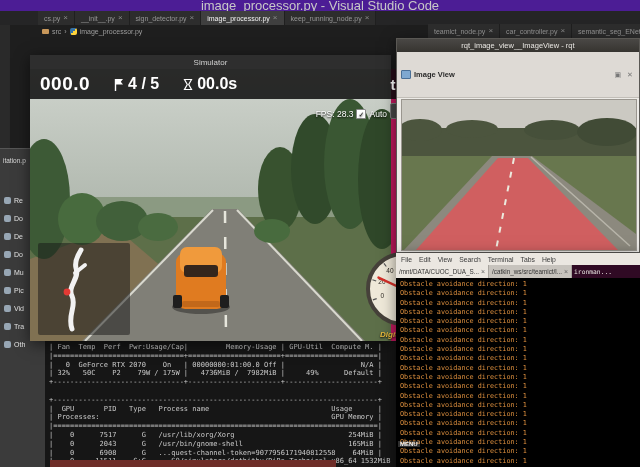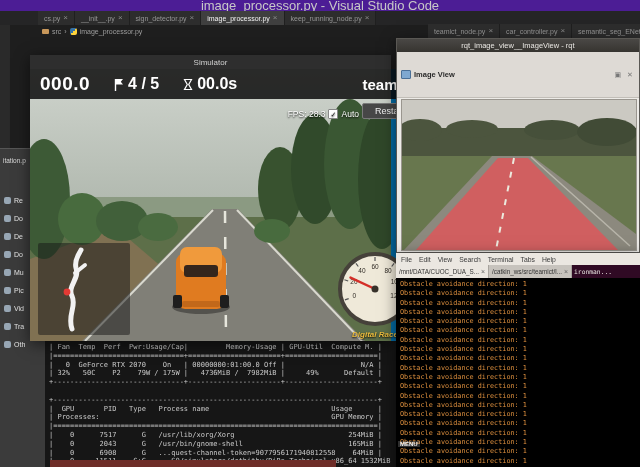--- a/index.html
+++ b/index.html
@@ -39,21 +39,21 @@
     z-index:2;padding:2px 0 0 4px;box-sizing:border-box;overflow:hidden;}
   .nv-line{font-family:"DejaVu Sans Mono",monospace;font-size:7px;line-height:8.8px;
     color:#c9c9c9;white-space:pre;}
   .red-strip{position:absolute;left:50px;top:460px;width:286px;height:7px;background:#6e2d28;z-index:3;}
 
   
   .sim{position:absolute;left:30px;top:55px;width:361px;height:286px;z-index:4;
     box-shadow:0 3px 14px rgba(0,0,0,.55);}
   .sim-titlebar{height:14px;background:#2e2e2e;color:#d0d0d0;font-size:8px;
     display:flex;align-items:center;justify-content:center;}
-  .sim-scene{position:relative;width:395px;height:272px;overflow:hidden;background:#0369a1;}
+  .sim-scene{position:relative;width:395px;height:272px;overflow:hidden;background:#be185d;padding-left:28px;}
   .sim-scene > svg{position:absolute;left:0;top:0;}
   .sim-hud{position:absolute;left:0;top:0;width:100%;height:30px;background:rgba(12,12,12,.85);
     display:flex;align-items:center;padding:0 10px;box-sizing:border-box;color:#fff;}
   .sim-score{font-size:19px;font-weight:bold;letter-spacing:.5px;}
   .hud-group{display:flex;align-items:center;gap:4px;margin-left:24px;font-size:16px;font-weight:bold;}
   .sim-team{margin-left:auto;font-size:15px;font-weight:bold;}
   .sim-side{position:absolute;right:8px;top:34px;display:flex;
     align-items:flex-end;gap:3px;color:#fff;}
   .sim-fps{font-size:8.5px;text-shadow:0 1px 2px #000;}
   .sim-auto{display:flex;align-items:center;gap:3px;font-size:8.5px;text-shadow:0 1px 2px #000;}

